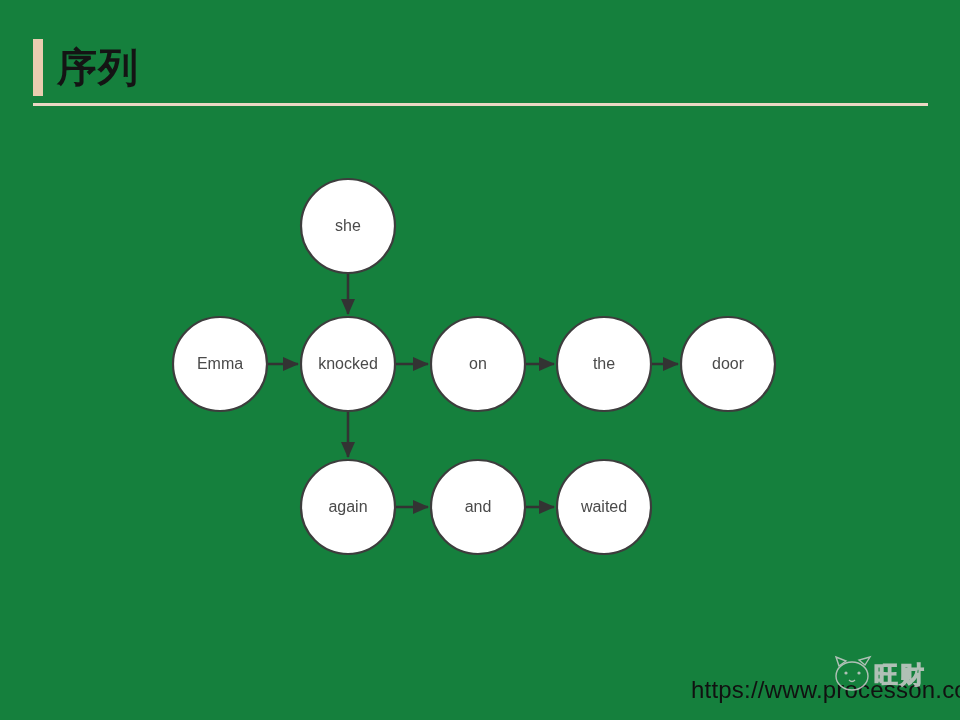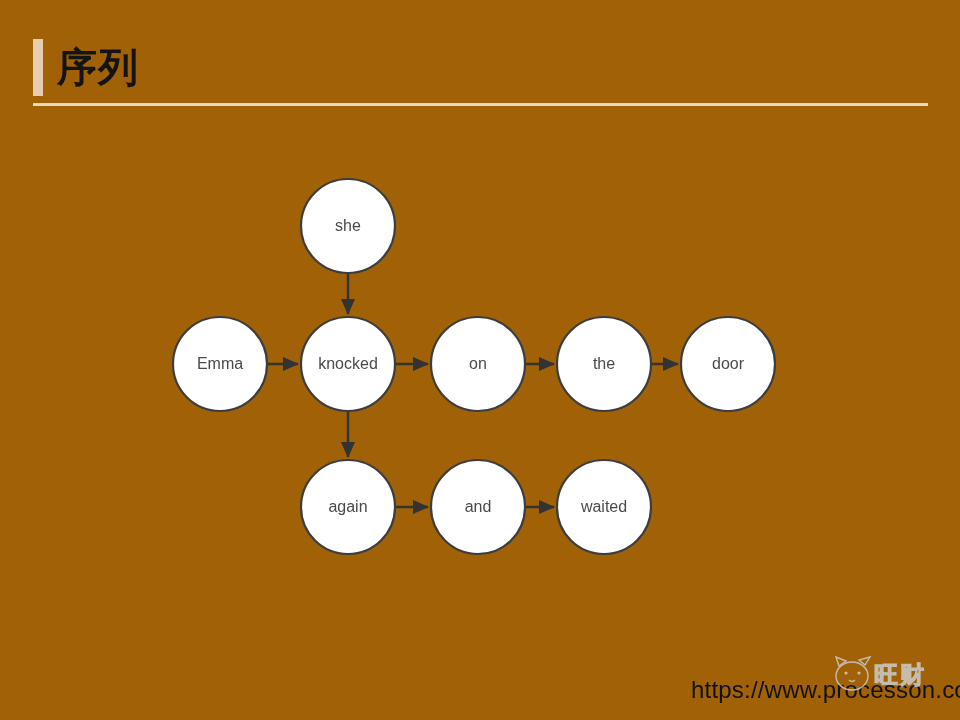--- a/index.html
+++ b/index.html
@@ -1,19 +1,19 @@
 <!DOCTYPE html>
 <html><head>
 <meta charset="utf-8">
 <style>
   html,body{margin:0;padding:0;background:#ffffff;}
   .slide{
     position:relative;
     width:960px;height:720px;
-    background:#a16207;
+    background:#15803d;
     overflow:hidden;
     font-family:"Liberation Sans", sans-serif;
   }
   
   .accent-bar{
     position:absolute;left:33px;top:39px;
     width:10px;height:57px;
     background:#e9cdb0;
   }
   .page-title{

